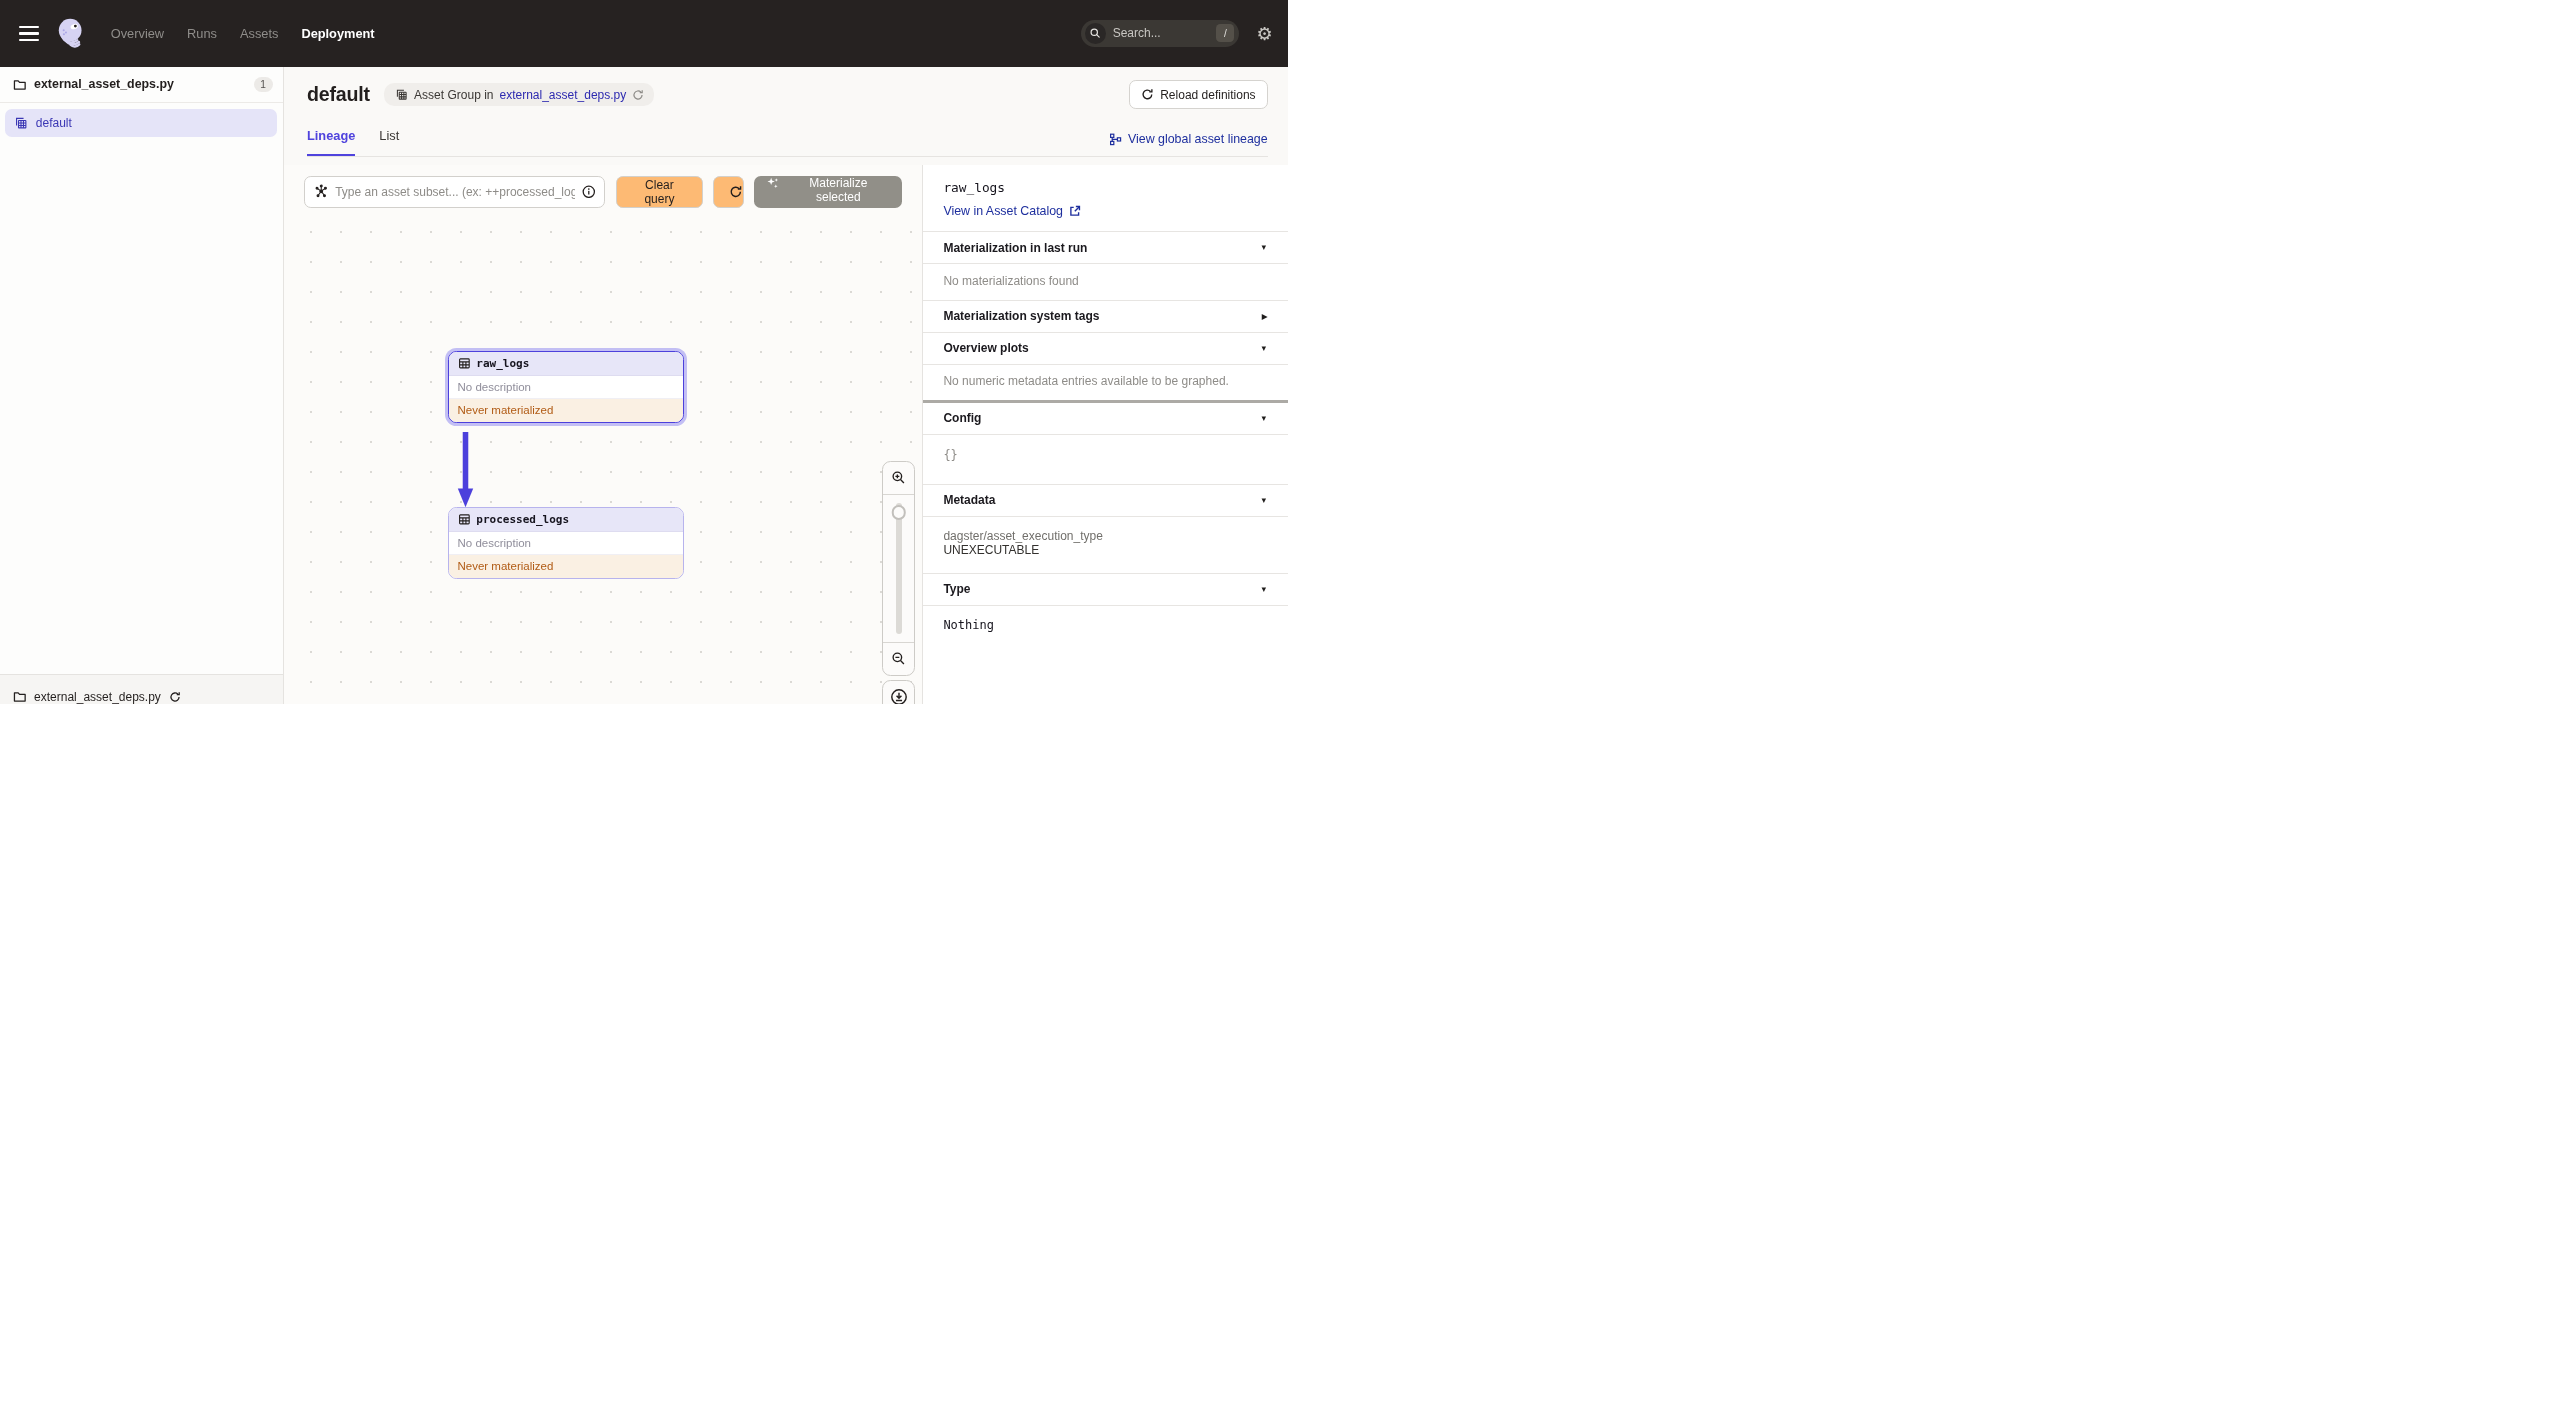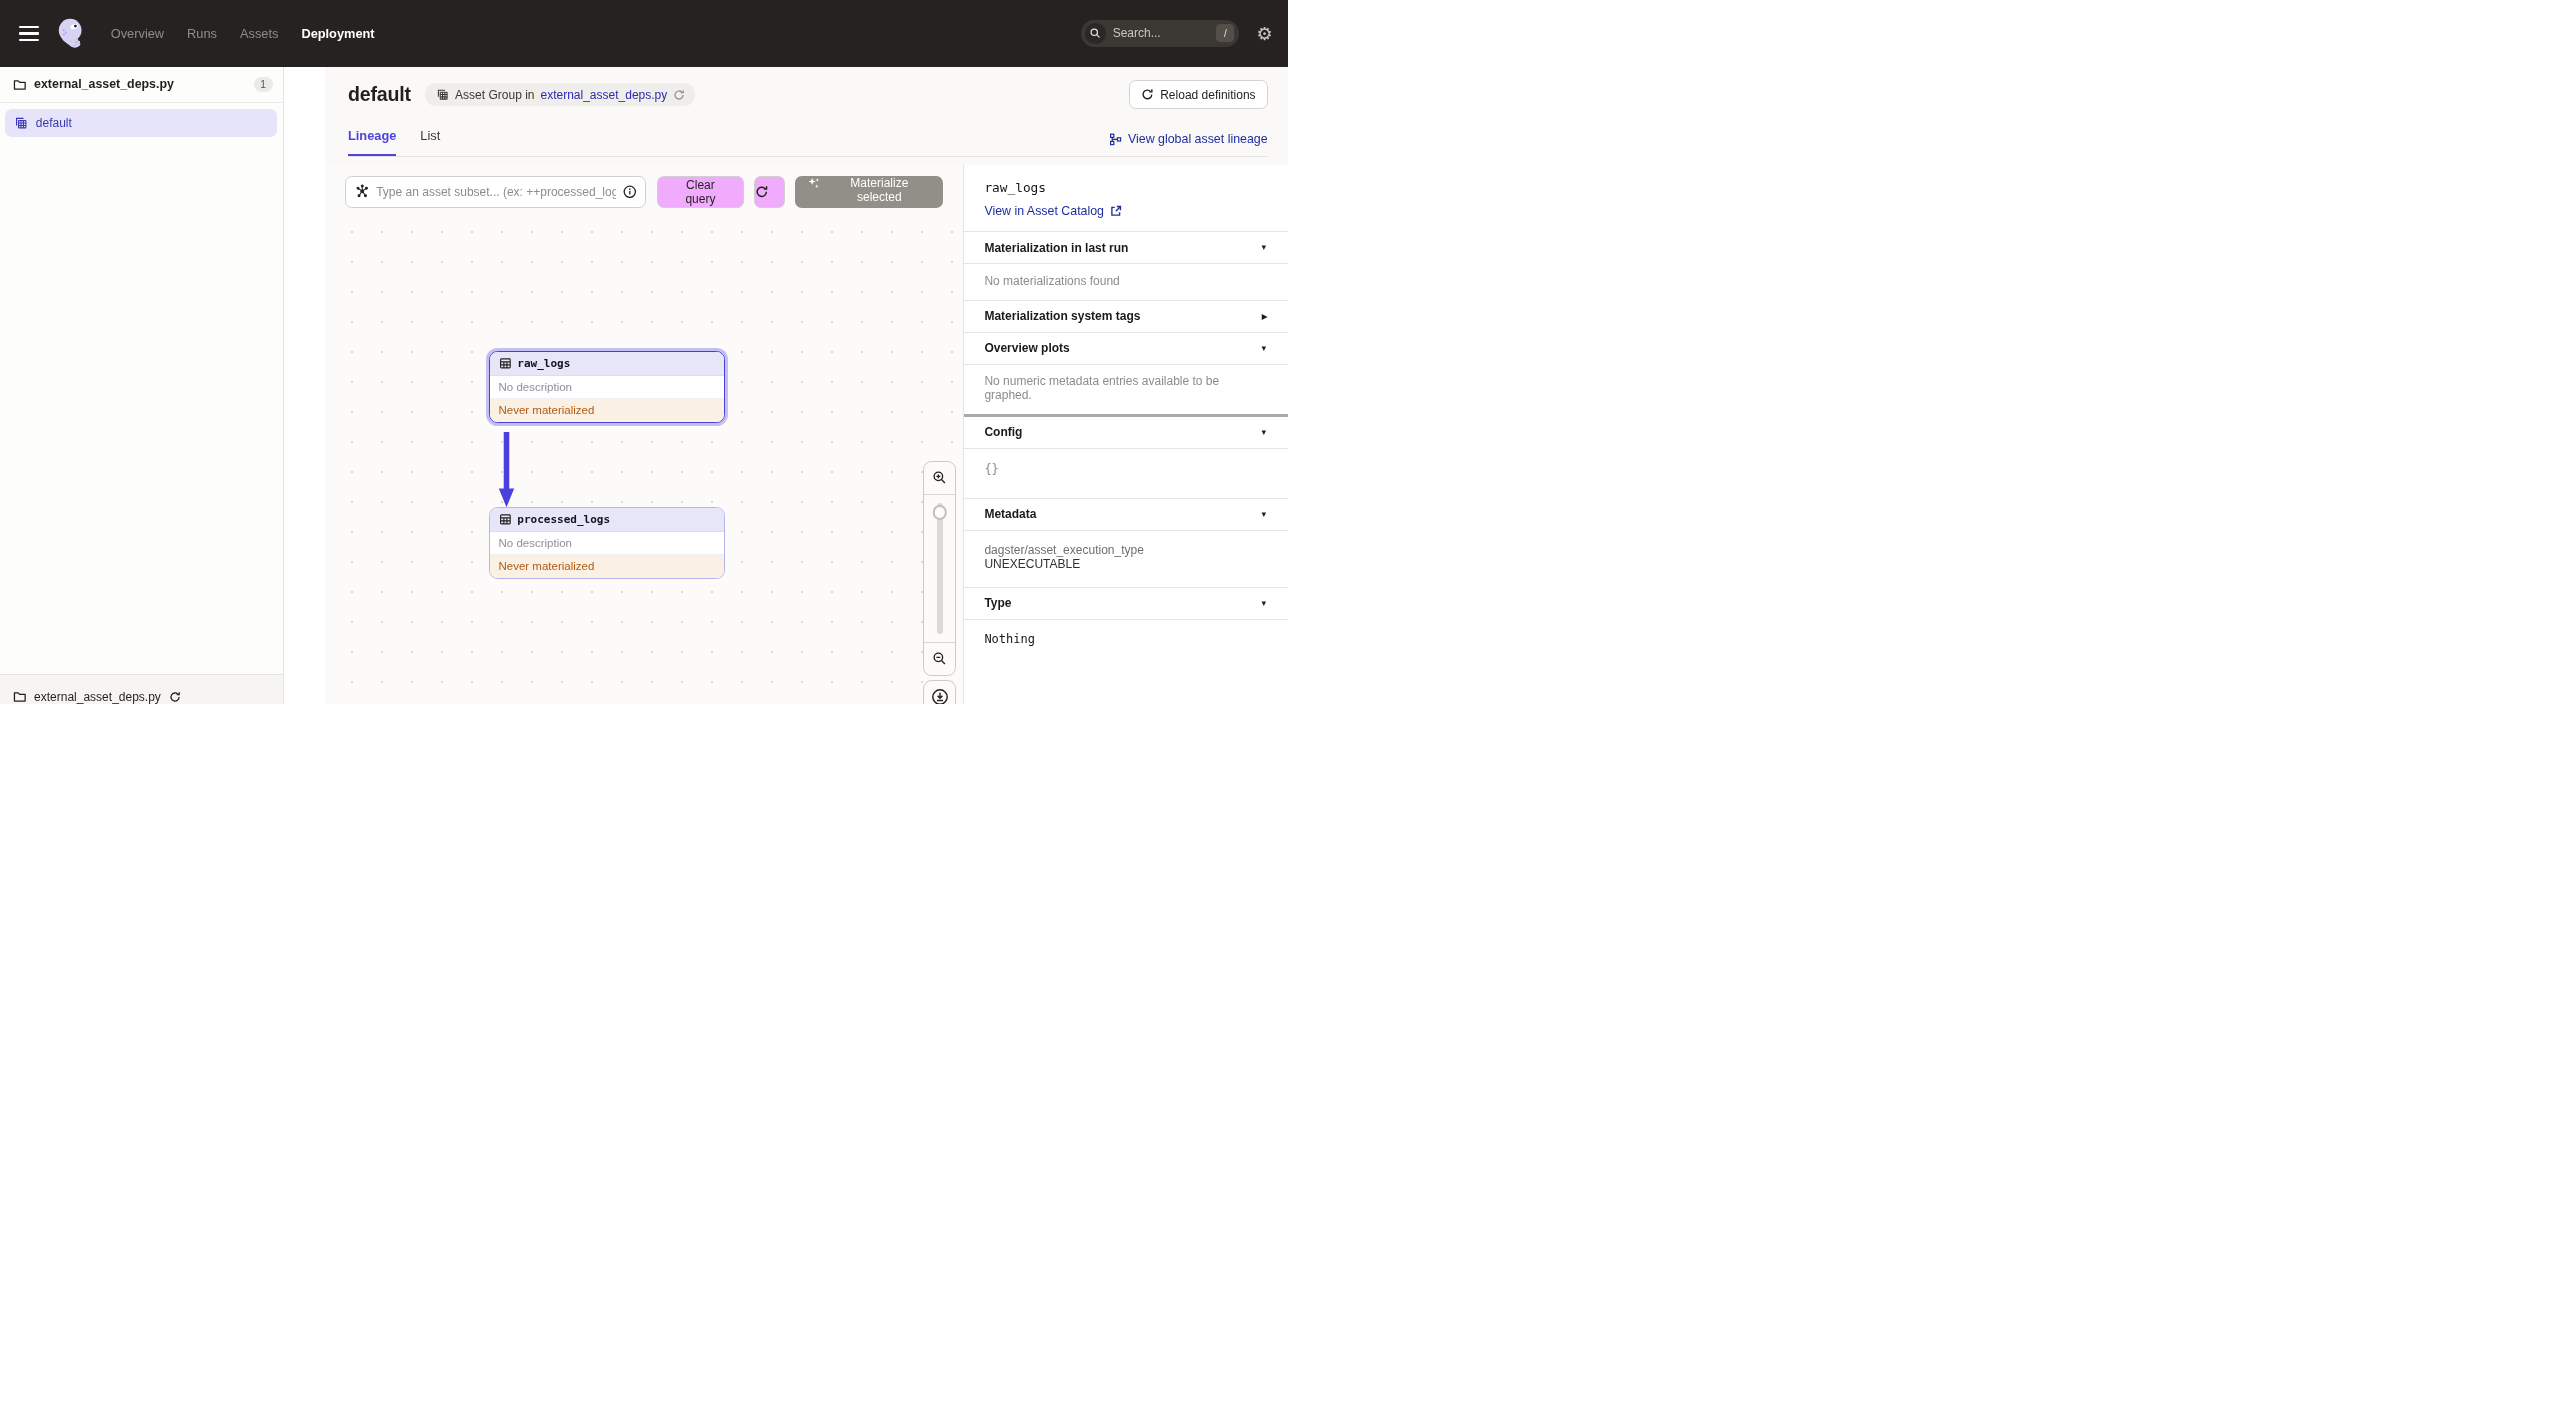--- a/index.html
+++ b/index.html
@@ -16,21 +16,21 @@
   .navitem.active { color:#FFFFFF; font-weight:700; }
   .tn-spacer { flex:1; }
   .search-pill { width:158px; height:26.4px; background:#3B3834; border-radius:13.6px; display:flex; align-items:center; padding:0 5.1px 0 3.4px; gap:6.8px; }
   .search-circle { width:21px; height:21px; border-radius:50%; background:#2A2726; display:flex; align-items:center; justify-content:center; flex:none; }
   .search-input { flex:1; background:transparent; border:none; outline:none; color:#E4E2DF; font-size:12px; font-family:"Liberation Sans",sans-serif; min-width:0; }
   .search-input::placeholder { color:#C9C7C3; }
   .slash-badge { width:18px; height:18px; background:#545049; border-radius:4.3px; color:#E2E0DD; font-size:10.2px; display:flex; align-items:center; justify-content:center; flex:none; }
   .gear { font-size:18px; color:#C9C7C3; margin-left:12px; cursor:pointer; line-height:1; }
 
   
-  .app { display:flex; height:651px;gap:41px; }
+  .app { display:flex; height:651px; }
   .sidebar { width:284px; flex:none; background:#FDFDFC; border-right:0.9px solid #E5E3E0; display:flex; flex-direction:column; }
   .repo-row { display:flex; align-items:center; gap:7.7px; padding:10.2px 10.2px 10.2px 12.8px; border-bottom:0.9px solid #ECEAE7; }
   .repo-label { font-weight:700; font-size:12.4px; flex:1; }
   .count-badge { background:#ECEAE7; color:#54524F; border-radius:8.5px; font-size:10.2px; padding:1.7px 6.8px; }
   .group-row { margin:6px 6px 0 5.1px; background:#E5E4F8; border-radius:6.8px; display:flex; align-items:center; gap:7.7px; padding:6.8px 8.5px; color:#3B37B4; font-size:12px; cursor:pointer; }
   .side-spacer { flex:1; }
   .side-footer { background:#F6F5F3; border-top:0.9px solid #E5E3E0; padding:14.5px 12.8px; display:flex; align-items:center; gap:7.7px; font-size:12px; }
 
   
   .main { flex:1; display:flex; flex-direction:column; min-width:0; }
@@ -51,21 +51,21 @@
   .content { flex:1; display:flex; min-height:0; }
 
   
   .canvas { position:relative; width:638px; flex:none; background-color:#FCFBF9;
     background-image:radial-gradient(#DBD9D5 1.4px, transparent 1.4px);
     background-size:30px 30px; background-position:12px 22px; overflow:hidden; }
   .toolbar { position:absolute; top:0; left:0; right:0; height:53px; background:#FCFBF9; display:flex; align-items:center; padding:0 20.4px; gap:10.2px; }
   .query-input { width:310px; height:32px; background:#FFFFFF; border:0.9px solid #D2D0CC; border-radius:6.8px; display:flex; align-items:center; gap:6.8px; padding:0 8.5px; }
   .query-input input { flex:1; border:none; outline:none; font-size:12px; font-family:"Liberation Sans",sans-serif; color:#231F1E; min-width:0; }
   .query-input input::placeholder { color:#8E8C88; }
-  .btn { height:32px; background:#f0abfc; border:0.9px solid #D2D0CC; border-radius:6.8px; font-size:12px; color:#231F1E; display:flex; align-items:center; justify-content:flex-start; padding:0 12.8px; cursor:pointer; gap:6.8px; }
+  .btn { height:32px; background:#fdba74; border:0.9px solid #D2D0CC; border-radius:6.8px; font-size:12px; color:#231F1E; display:flex; align-items:center; justify-content:flex-end; padding:0 12.8px; cursor:pointer; gap:6.8px; }
   .btn.icon-only { width:31.5px; padding:0; }
   .btn-materialize { height:32px; border:none; border-radius:6.8px; background:#918F88; color:#FFFFFF; font-size:12px; display:flex; align-items:flex-start; gap:6.8px; padding:0 12px; cursor:pointer; }
 
   .asset-node { position:absolute; width:236px; background:#FFFFFF; border:1.3px solid #B7B3ED; border-radius:8.5px; overflow:hidden; font-size:11.5px; cursor:pointer; }
   .asset-node.selected { border:1.7px solid #4C40DC; box-shadow:0 0 0 3px #C3BFF4; }
   .an-header { background:#E7E6F8; display:flex; align-items:center; gap:6px; padding:5.1px 8.5px; border-bottom:0.9px solid #DEDCF0; }
   .an-name { font-family:"DejaVu Sans Mono",monospace; font-weight:700; font-size:11px; color:#16141F; }
   .an-desc { padding:5.1px 8.5px; color:#908E9B; border-bottom:0.9px solid #F0EFF4; }
   .an-status { padding:5.1px 8.5px; background:#FAF0E3; color:#B15B15; }
 

